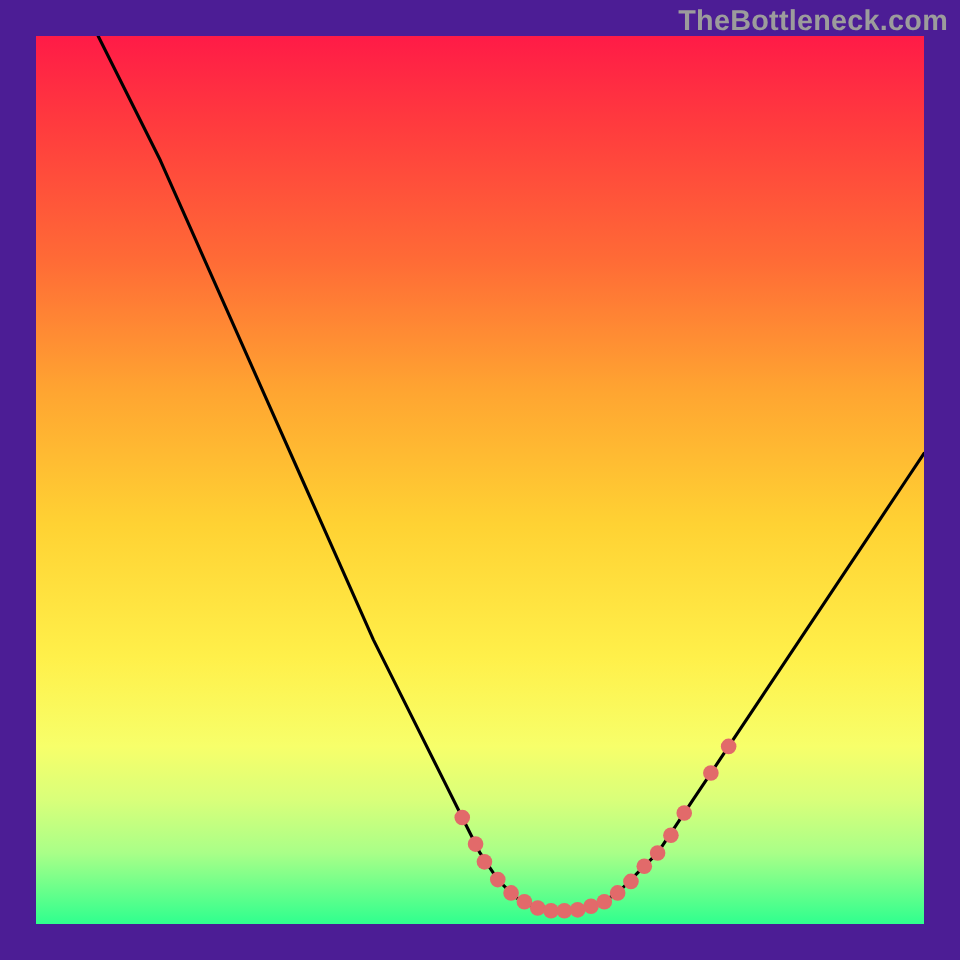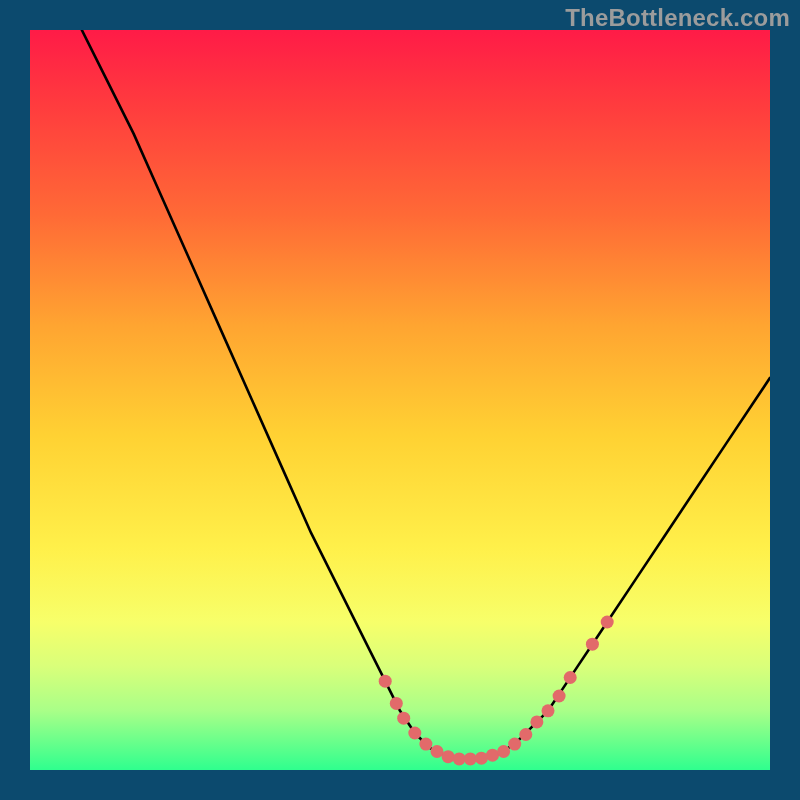--- a/index.html
+++ b/index.html
@@ -8,21 +8,21 @@
     width: 800px;
     height: 800px;
     background: #000;
     overflow: hidden;
     font-family: Arial, Helvetica, sans-serif;
   }
   .stage {
     position: relative;
     width: 800px;
     height: 800px;
-    background: #0c4a6e;
+    background: #4c1d95;
   }
   .plot-area {
     position: absolute;
     left: 30px;
     top: 30px;
     width: 740px;
     height: 740px;
     overflow: hidden;
     background: linear-gradient(
       to bottom,

